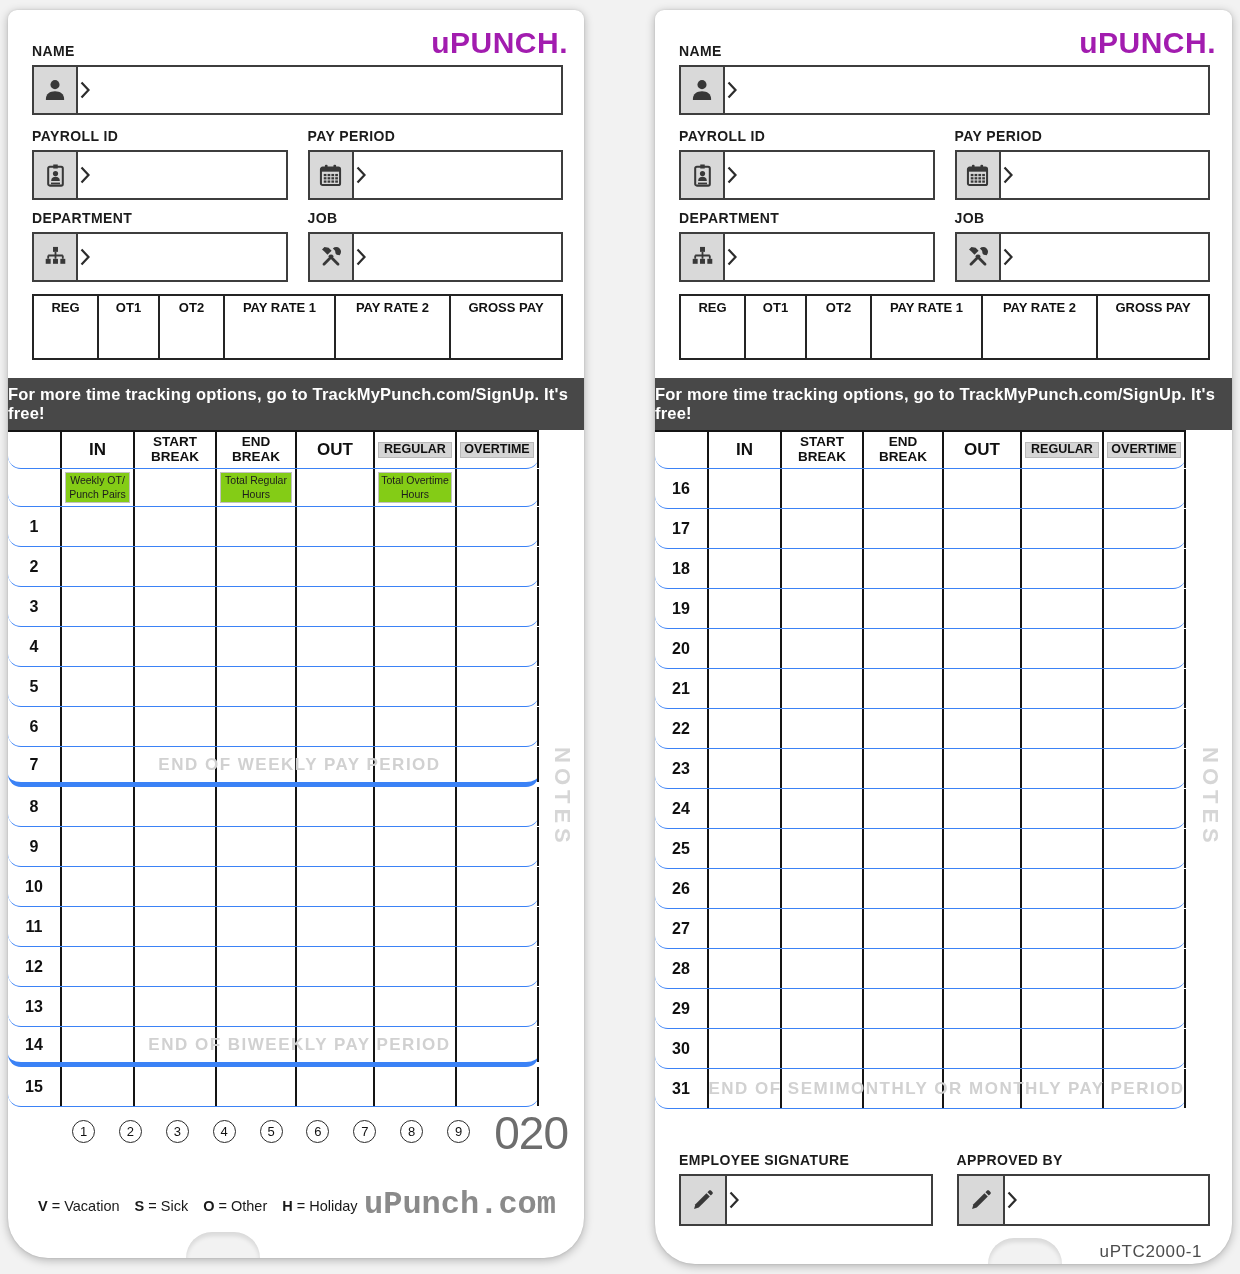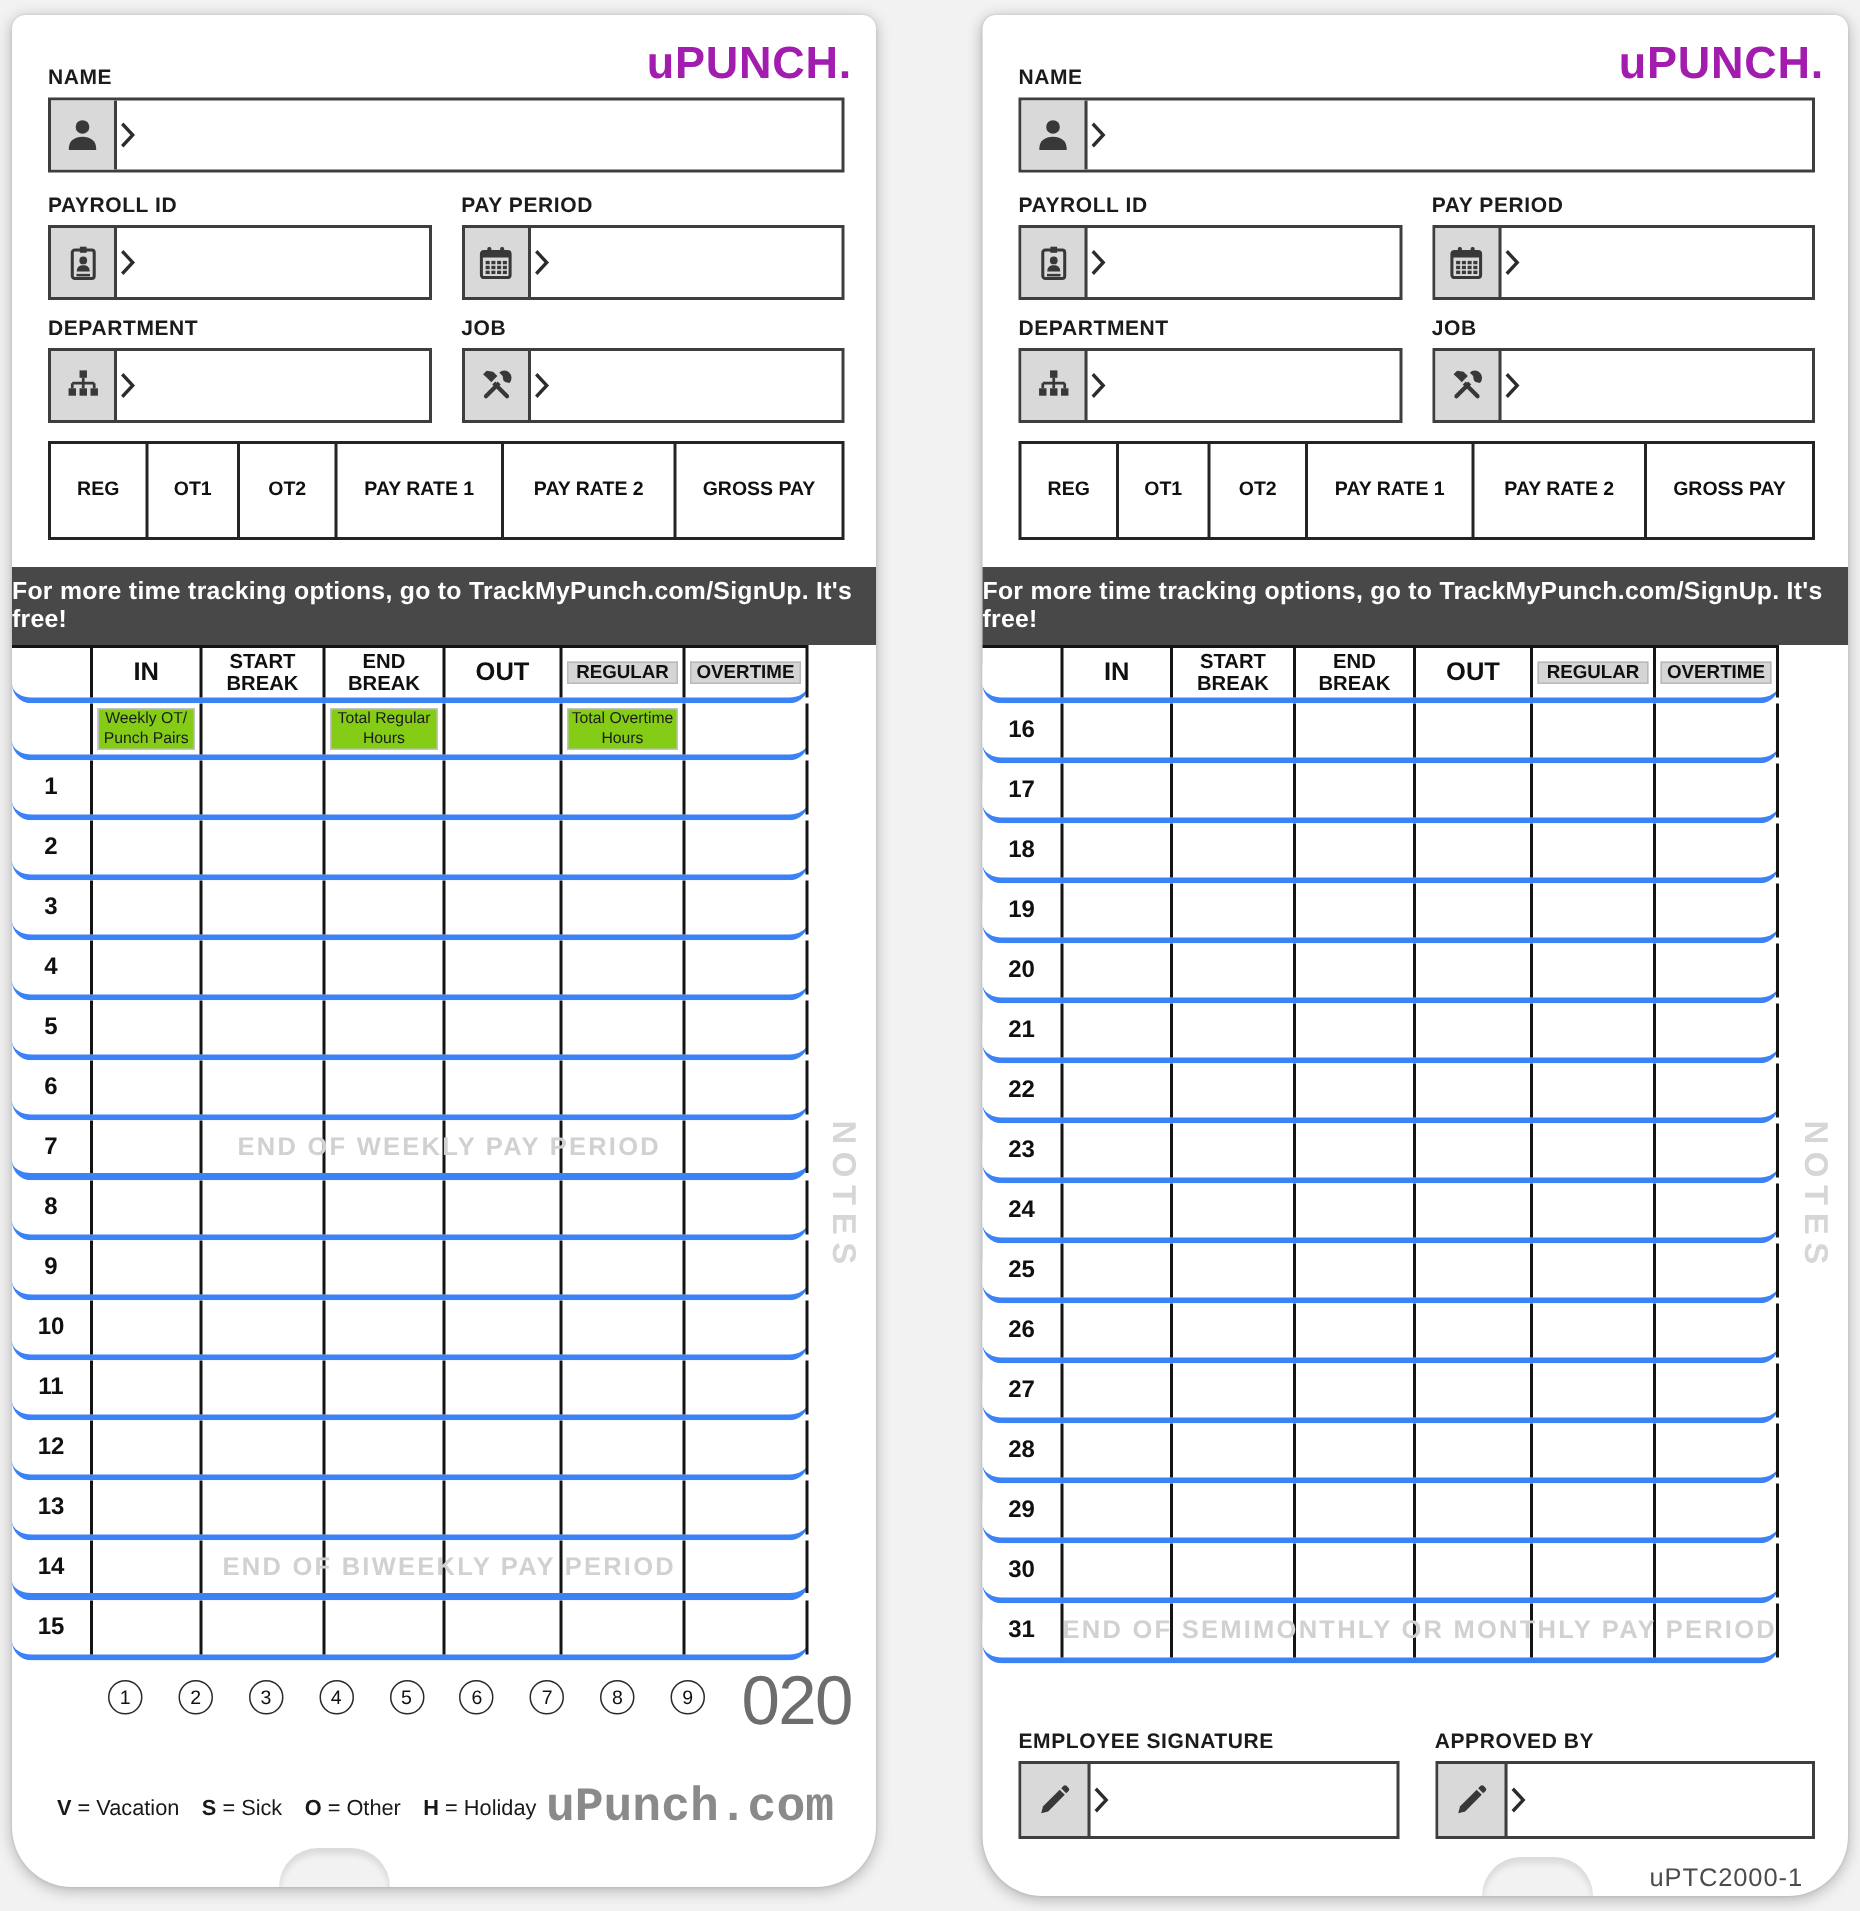--- a/index.html
+++ b/index.html
@@ -32,36 +32,36 @@
   .frow{position:absolute;left:24px;width:531px;display:flex;gap:20px;}
   .r2{top:118px;justify-content:center;} .r3{top:200px;}
   .fcol{flex:1;min-width:0;}
 
   
   .summary{
     position:absolute;top:284px;left:24px;width:531px;height:66px;
     display:grid;grid-template-columns:65px 61px 65px 111px 115px 1fr;
     border:2px solid #242424;box-sizing:border-box;background:#fff;
   }
-  .scell{border-right:2px solid #242424;font-size:13px;font-weight:700;text-align:center;padding-top:22px;color:#101010;}
+  .scell{border-right:2px solid #242424;font-size:13px;font-weight:700;text-align:center;padding-top:4px;color:#101010;}
   .scell:last-child{border-right:none;}
 
   
   .banner{
     position:absolute;top:368px;left:0;width:100%;height:52px;background:#484848;
     color:#fff;display:flex;align-items:center;justify-content:center;
     font-size:16.5px;font-weight:700;letter-spacing:.2px;
   }
 
   
   .ttable{position:absolute;top:420px;left:0;width:531px;border-top:2px solid #141414;}
   .trow{
     position:relative;display:grid;
     grid-template-columns:54px 73px 82px 80px 78px 82px 82px;
-    border-bottom:4px solid #3b82f6;box-sizing:border-box;background:#fff;border-radius:13px;
+    border-bottom:1px solid #3b82f6;box-sizing:border-box;background:#fff;border-radius:13px;
   }
   .thead{height:37px;} .tsub{height:38px;} .tr{height:40px;}
   .trow.thick{border-bottom-width:5px;}
   .tc{border-right:2px solid #141414;position:relative;display:flex;}
   .th{align-items:center;justify-content:center;font-weight:700;font-size:13.5px;
       text-align:center;line-height:1.08;color:#101010;}
   .th span{white-space:pre-line;}
   .th.big span{font-size:17px;}
   .gbox{flex:1;margin:4px 3px;background:#d5d5d5;border:1px solid #b9b9b9;
         display:flex;align-items:center;justify-content:center;font-size:12.5px;font-weight:700;}

